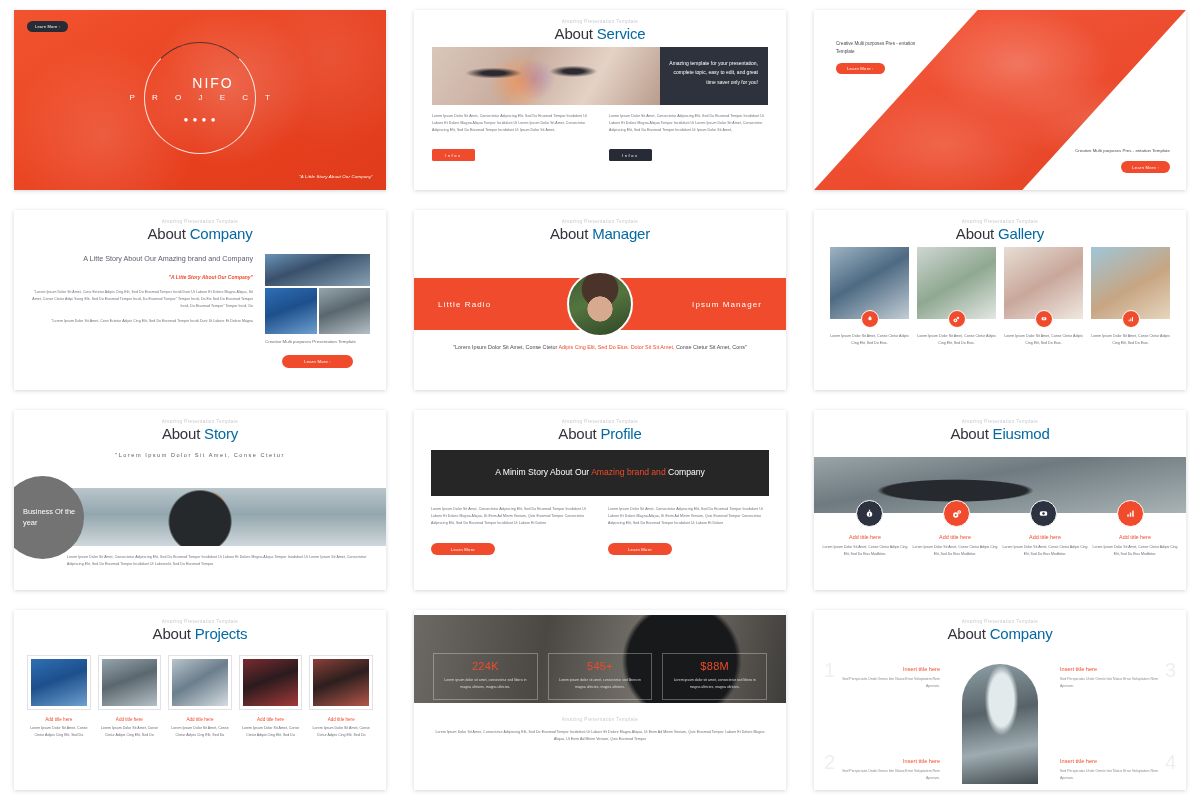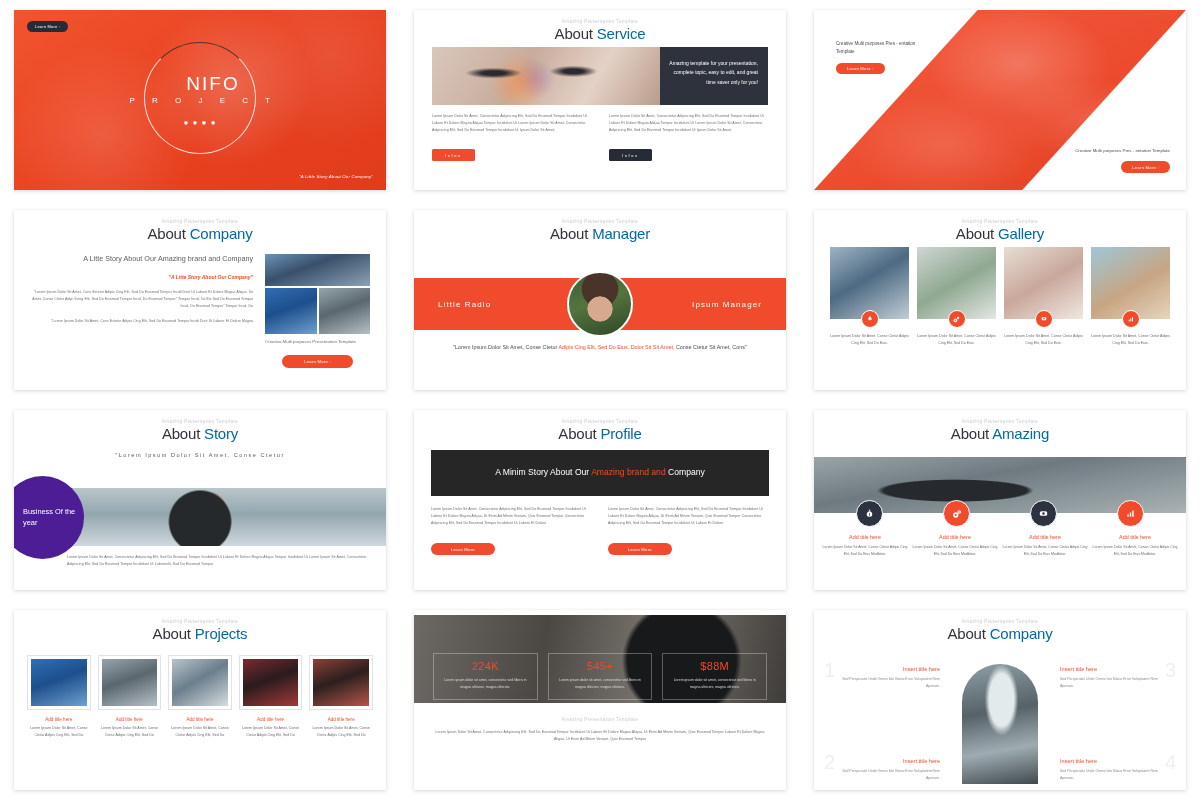--- a/index.html
+++ b/index.html
@@ -86,21 +86,21 @@
     width:112px; height:112px; margin:-58px 0 0 -56px;
     border:1px solid rgba(255,255,255,.85);
     border-top-color:rgba(40,40,48,.75);
     border-radius:50%;
   }
   .s1 .brand{
     position:absolute; left:0; right:0; top:50%;
     transform:translateY(-50%);
     text-align:center; color:#fff;
   }
-  .s1 .brand .n1{ font-size:19px; letter-spacing:2px; line-height:1;padding-left:26px; }
+  .s1 .brand .n1{ font-size:14px; letter-spacing:2px; line-height:1;padding-left:26px; }
   .s1 .brand .n2{ font-size:8px; letter-spacing:7.5px; margin-top:3px; padding-left:7px;}
   .s1 .dots{ margin-top:13px; font-size:8px; letter-spacing:1px; color:#fff; }
   .s1 .tag{
     position:absolute; right:13px; bottom:11px;
     color:#fff; font-size:4.4px; font-style:italic; letter-spacing:.15px;
   }
 
   
   .s2 .band{ display:flex; margin:6px 18px 0; height:58px; }
   .s2 .img{
@@ -203,21 +203,21 @@
   .s7 .strip{
     position:absolute; left:40px; right:0; top:78px; height:58px;
     background:
       radial-gradient(circle at 44% 58%, #25292c 0 16%, rgba(0,0,0,0) 17%),
       radial-gradient(circle at 47% 34%, #b58f74 0 8%, rgba(0,0,0,0) 9%),
       linear-gradient(180deg,#b9c6cc 0%,#93a6ae 45%,#cfd8dc 100%);
   }
   .s7 .circ{
     position:absolute; left:-13px; top:66px;
     width:83px; height:83px; border-radius:50%;
-    background:#4c1d95; color:#fff;
+    background:#737373; color:#fff;
     display:flex; align-items:center;
     padding-left:22px; z-index:3;
   }
   .s7 .circ span{ font-size:7.4px; line-height:1.45; }
   .s7 .bot{ position:absolute; left:53px; right:16px; top:144px; }
 
   
   .s8 .dark{
     margin:9px 17px 0; background:#262626; color:#fff;
     height:46px; display:flex; align-items:center; justify-content:center;
@@ -529,21 +529,21 @@
         </div>
       </div>
     </div>
   </div>
 
   <div class="cell">
     <div class="slide s9">
       <div class="sub">Amazing Presentation Template</div>
       <div class="ttl">
         <span>About</span>
-        <span class="hl">Amazing</span>
+        <span class="hl">Eiusmod</span>
       </div>
       <div class="hero"></div>
       <div class="icons">
         <div class="ic d">
           <svg width="11" height="11" viewBox="0 0 24 24" fill="#fff">
               <path d="M10 4h4l-1.5 2.5h-1z"></path>
               <path d="M12 7c-3.5 0-6 3.5-6 7a5 5 0 005 5h2a5 5 0 005-5c0-3.5-2.5-7-6-7z"></path>
               <rect x="11.2" y="11" width="1.6" height="6" fill="#2d3240"></rect>
             </svg>
         </div>

